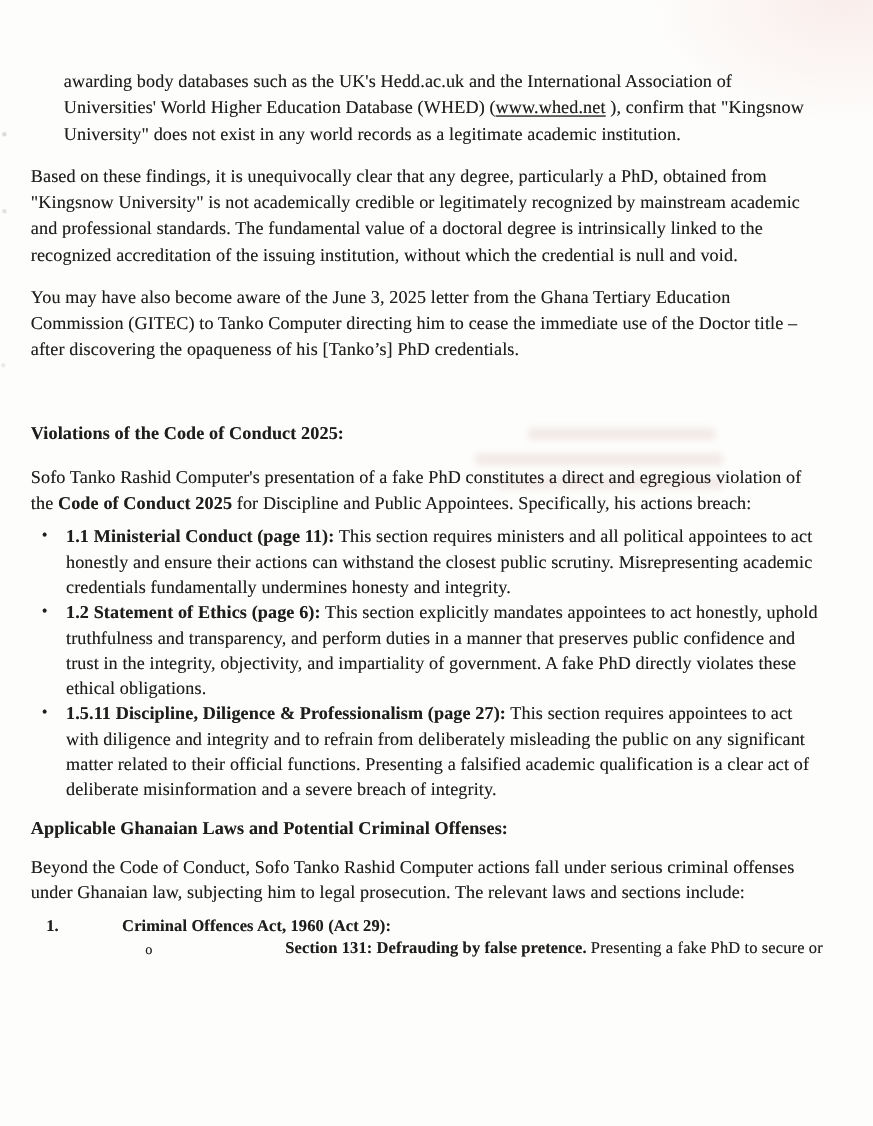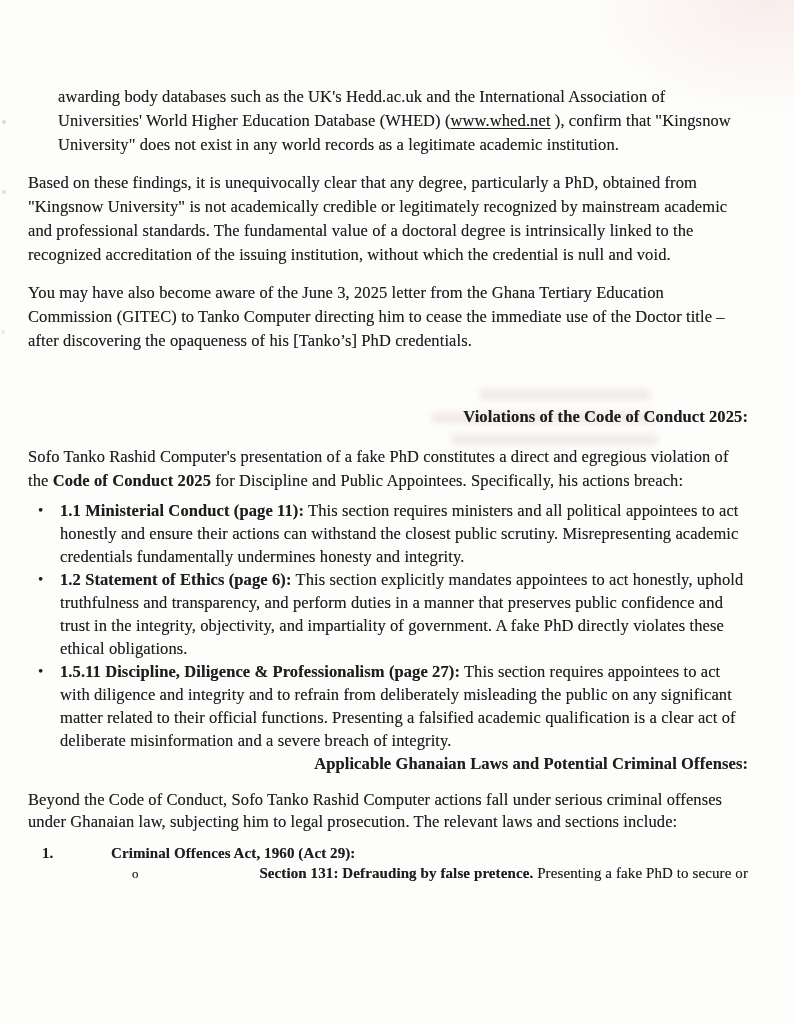--- a/index.html
+++ b/index.html
@@ -12,40 +12,40 @@
     background:radial-gradient(ellipse at 88% 0%, rgba(240,200,200,0.30), rgba(255,255,255,0) 62%);}
   .specks{position:absolute;left:2px;top:120px;width:4px;height:4px;border-radius:50%;
     background:rgba(120,120,120,0.25);
     box-shadow:0 70px 0 rgba(120,120,120,0.20), -1px 210px 0 rgba(130,130,130,0.15);}
   .ghost .gbar{position:absolute;background:#c9a8a5;filter:blur(3px);opacity:0.22;border-radius:3px;}
   .g1{left:480px;top:389px;width:170px;height:11px;}
   .g2{left:432px;top:412px;width:225px;height:11px;}
   .g3{left:452px;top:434px;width:205px;height:11px;}
 
   .content{
-    position:absolute;left:28px;top:85px;width:720px;
+    position:absolute;left:28px;top:62px;width:720px;
     font-size:16.5px;line-height:24px;
     text-shadow:0 0 0.5px rgba(25,25,25,0.5);
     letter-spacing:0.1px;
   }
   p{margin:0 0 14px;}
   .p-indent{margin-left:30px;}
-  h3{font-size:16.5px;line-height:24px;margin:0;font-weight:bold;text-align:right;}
+  h3{font-size:16.5px;line-height:24px;margin:0;font-weight:bold;}
   .h-violations{margin-top:52px;}
   .p-intro{margin-top:16px;margin-bottom:0;}
   .p-gtec{margin-bottom:0;}
   .link{text-decoration:underline;text-underline-offset:2px;cursor:pointer;}
   strong{font-weight:bold;}
 
   ul.violations{list-style:none;margin:6px 0 0;padding:0;}
   ul.violations li{display:flex;line-height:23px;}
   .b-marker{flex:0 0 22px;padding-left:10px;font-size:15px;}
   .li-body{flex:1;}
 
-  .h-laws{}
+  .h-laws{margin-top:12px;}
   .p-laws{margin-top:13px;margin-bottom:12px;line-height:21.5px;}
 
   ol.laws{list-style:none;margin:2px 0 0;padding:0;font-size:15px;line-height:19.5px;}
   .ol-item{display:flex;}
   .ol-num{flex:0 0 25px;padding-left:14px;font-weight:bold;}
   .ol-body{flex:1;margin-left:44px;}
   .sub{display:flex;}
   .sub-marker{flex:0 0 19px;padding-left:21px;font-size:13px;}
   .sub-body{flex:1;text-align:right;}
 </style>

